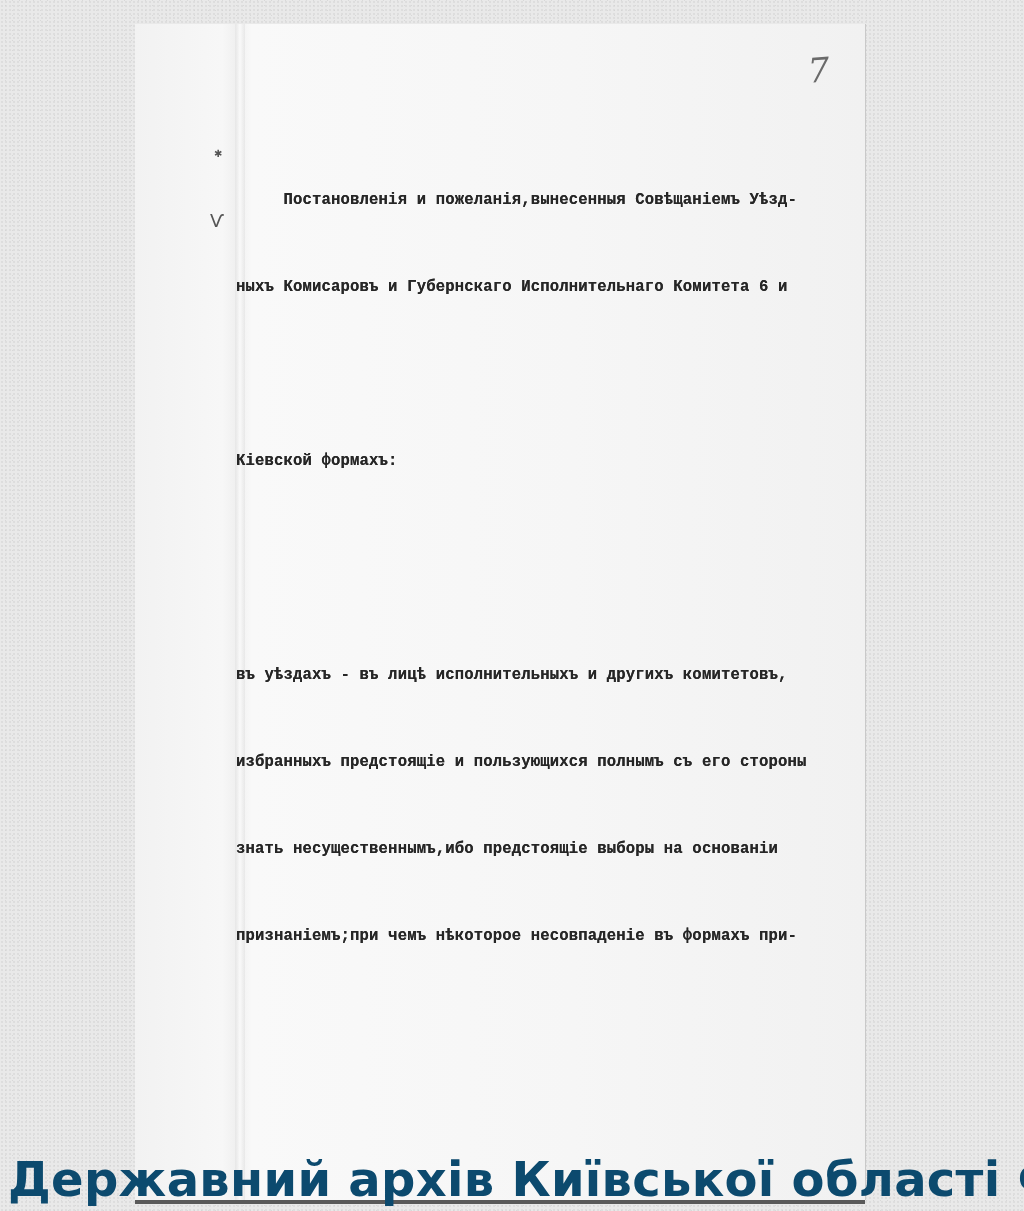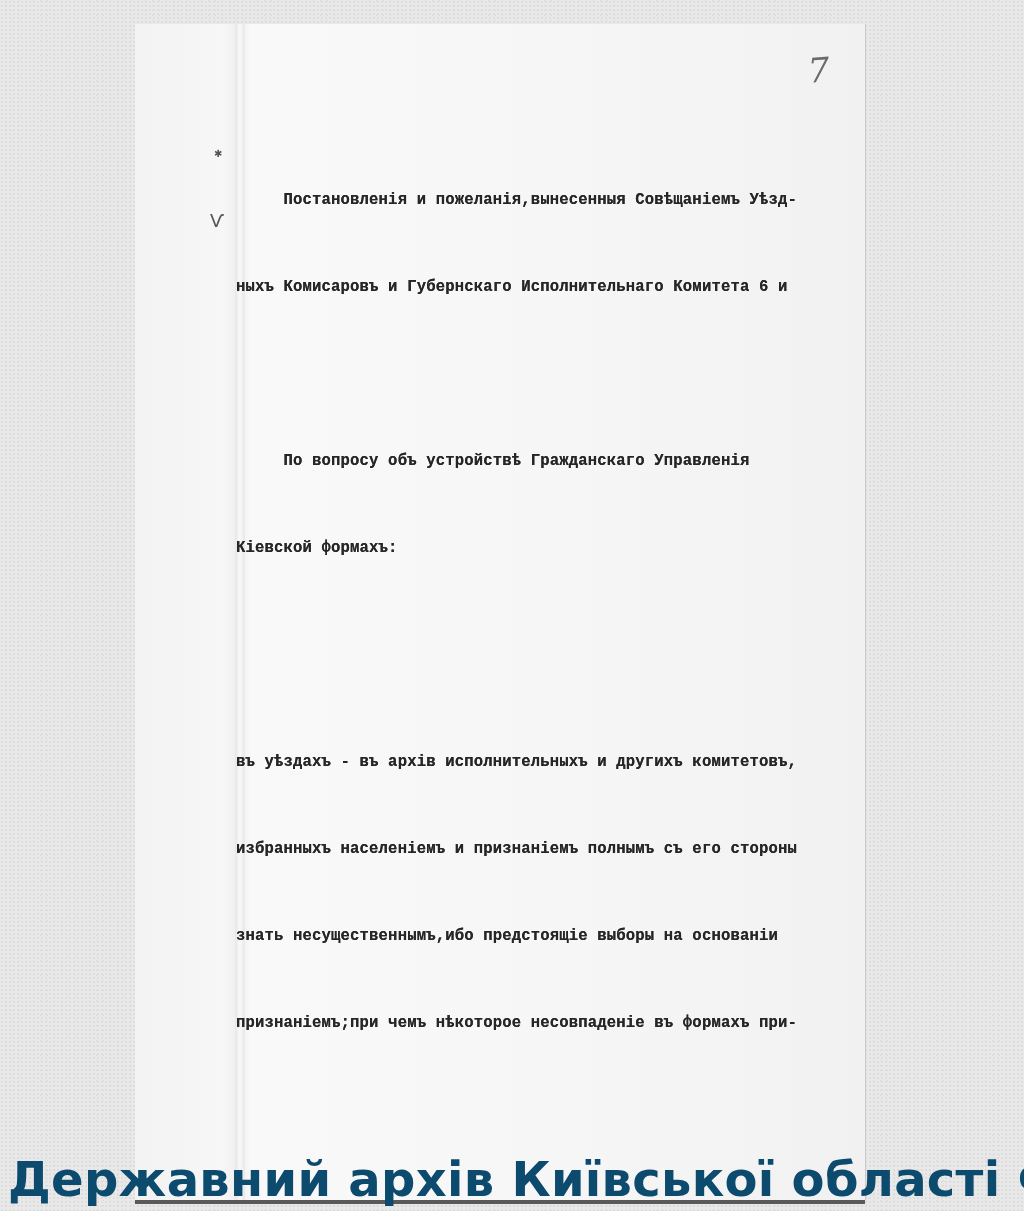--- a/index.html
+++ b/index.html
@@ -49,26 +49,25 @@
 
 <div class="folio">7</div>
 
 <span class="mark" style="left:214px;top:148px;font-size:10px;">✱</span>
 <span class="mark" style="left:210px;top:210px;font-size:18px;">Ѵ</span>
 
 <div class="typed">
   <span class="line">     Постановленія и пожеланія,вынесенныя Совѣщаніемъ Уѣзд-</span>
   <span class="line">ныхъ Комисаровъ и Губернскаго Исполнительнаго Комитета 6 и</span>
   <span class="gap"></span>
-  <span class="line">     По вопросу объ устройствѣ Гражданскаго Управленія</span>
   <span class="line">Кіевской формахъ:</span>
   <span class="gap" style="height:40px"></span>
 
-  <span class="line">въ уѣздахъ - въ архів исполнительныхъ и другихъ комитетовъ,</span>
-  <span class="line">избранныхъ населеніемъ и признаніемъ полнымъ съ его стороны</span>
+  <span class="line">въ уѣздахъ - въ лицѣ исполнительныхъ и другихъ комитетовъ,</span>
+  <span class="line">избранныхъ предстоящіе и пользующихся полнымъ съ его стороны</span>
   <span class="line">знать несущественнымъ,ибо предстоящіе выборы на основаніи</span>
   <span class="line">признаніемъ;при чемъ нѣкоторое несовпаденіе въ формахъ при-</span>
   
   
 
   
   
   
   
   

